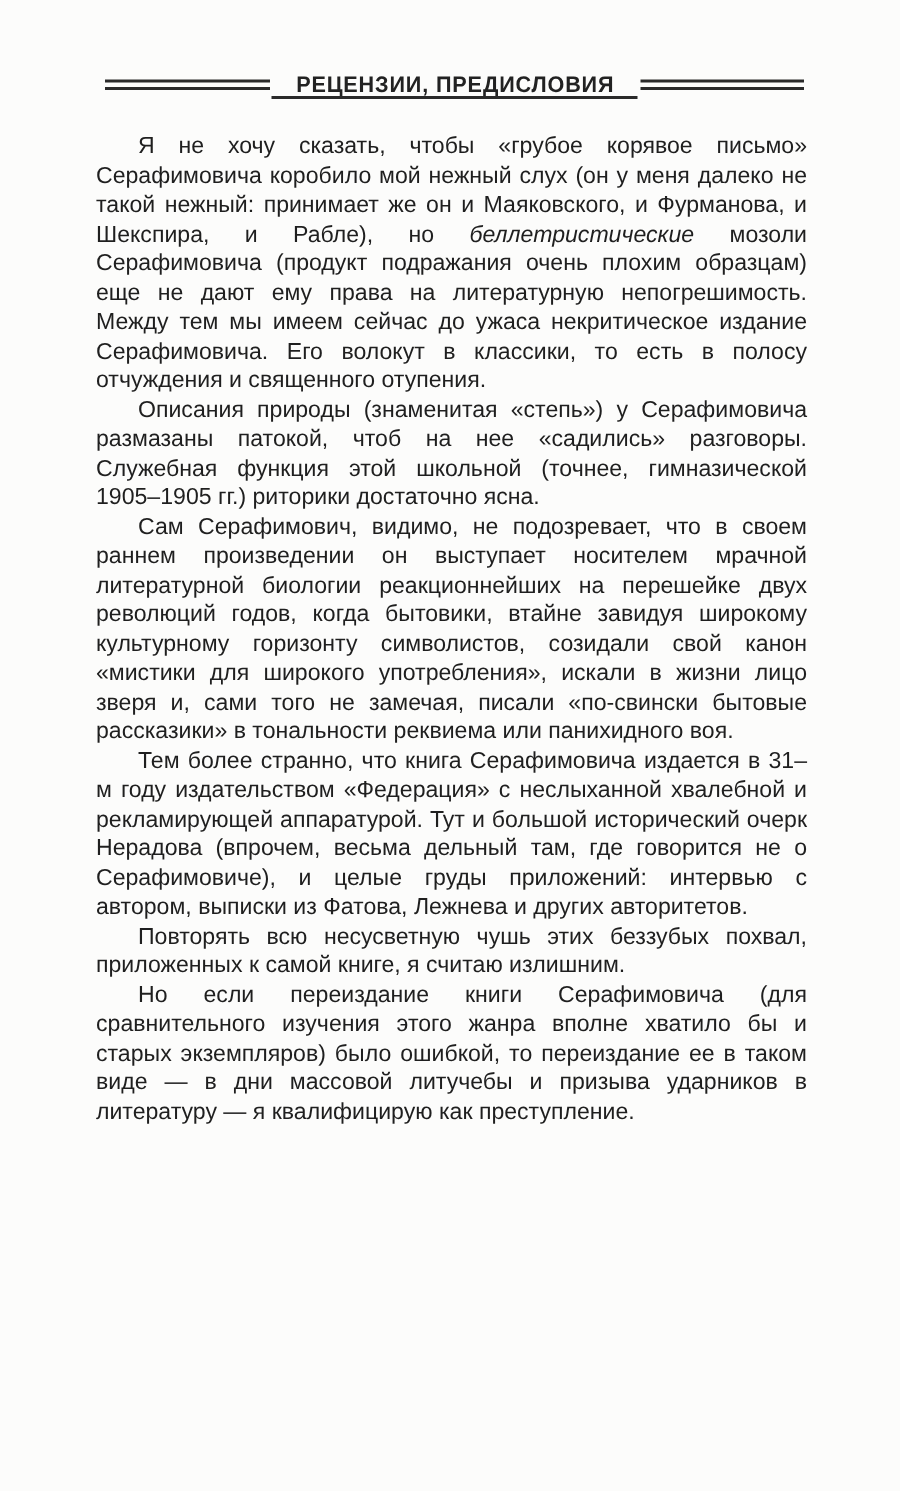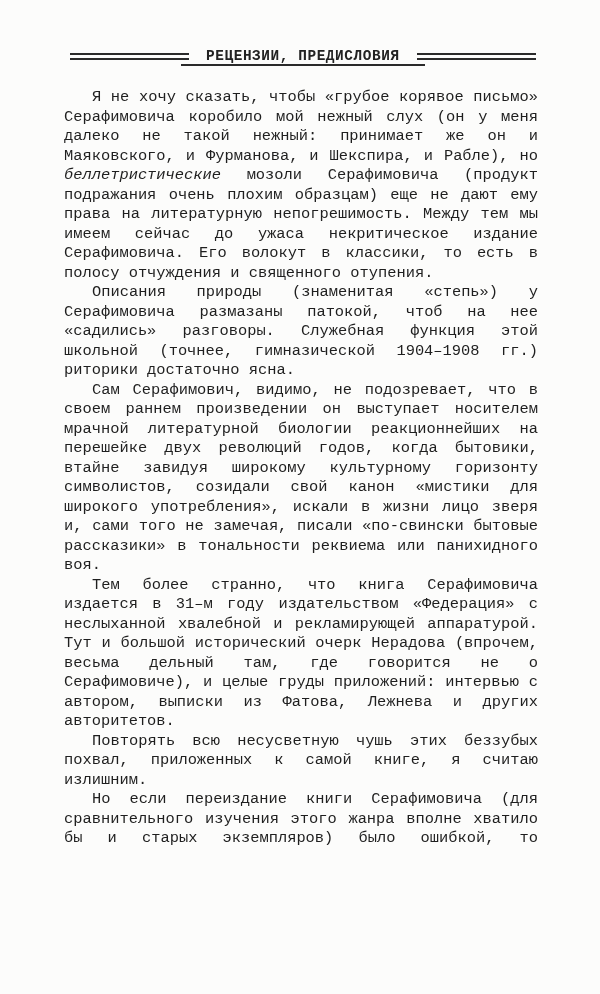--- a/index.html
+++ b/index.html
@@ -8,21 +8,21 @@
     --rule: #2a2a2a;
   }
   * { box-sizing: border-box; }
   html, body { margin: 0; padding: 0; background: var(--paper); }
   .book-page {
     position: relative;
     width: 600px;
     height: 846px;
     background: var(--paper);
     overflow: hidden;
-    font-family: Liberation Mono, monospace;
+    font-family: Liberation Sans, sans-serif;
     color: var(--ink);
   }
 
   
   .running-head {
     position: absolute;
     top: 47px;
     left: 70px;
     right: 64px;
     height: 18px;
@@ -100,21 +100,21 @@
 
   <div class="running-head">
     <div class="double-rule"></div>
     <div class="running-head-title">РЕЦЕНЗИИ, ПРЕДИСЛОВИЯ</div>
     <div class="double-rule"></div>
     <div class="header-underline"></div>
   </div>
 
   <div class="text-block">
       <p><span>Я не хочу сказать, чтобы «грубое корявое письмо» Серафимовича коробило мой нежный слух (он у меня далеко не такой нежный: принимает же он и Маяковского, и Фурманова, и Шекспира, и Рабле), но </span><span class="italic">беллетристические</span><span> мозоли Серафимовича (продукт подражания очень плохим образцам) еще не дают ему права на литературную непогрешимость. Между тем мы имеем сейчас до ужаса некритическое издание Серафимовича. Его волокут в классики, то есть в полосу отчуждения и священного отупения.</span></p>
-      <p><span>Описания природы (знаменитая «степь») у Серафимовича размазаны патокой, чтоб на нее «садились» разговоры. Служебная функция этой школьной (точнее, гимназической 1904–1908 гг.) риторики достаточно ясна.</span></p>
+      <p><span>Описания природы (знаменитая «степь») у Серафимовича размазаны патокой, чтоб на нее «садились» разговоры. Служебная функция этой школьной (точнее, гимназической 1905–1905 гг.) риторики достаточно ясна.</span></p>
       <p><span>Сам Серафимович, видимо, не подозревает, что в своем раннем произведении он выступает носителем мрачной литературной биологии реакционнейших на перешейке двух революций годов, когда бытовики, втайне завидуя широкому культурному горизонту символистов, созидали свой канон «мистики для широкого употребления», искали в жизни лицо зверя и, сами того не замечая, писали «по-свински бытовые рассказики» в тональности реквиема или панихидного воя.</span></p>
       <p><span>Тем более странно, что книга Серафимовича издается в 31–м году издательством «Федерация» с неслыханной хвалебной и рекламирующей аппаратурой. Тут и большой исторический очерк Нерадова (впрочем, весьма дельный там, где говорится не о Серафимовиче), и целые груды приложений: интервью с автором, выписки из Фатова, Лежнева и других авторитетов.</span></p>
       <p><span>Повторять всю несусветную чушь этих беззубых похвал, приложенных к самой книге, я считаю излишним.</span></p>
       <p><span>Но если переиздание книги Серафимовича (для сравнительного изучения этого жанра вполне хватило бы и старых экземпляров) было ошибкой, то переиздание ее в таком виде — в дни массовой литучебы и призыва ударников в литературу — я квалифицирую как преступление.</span></p>
     </div>
 
   <div class="footer-rule"></div>
   <div class="page-number">150</div>
 
 </div>

